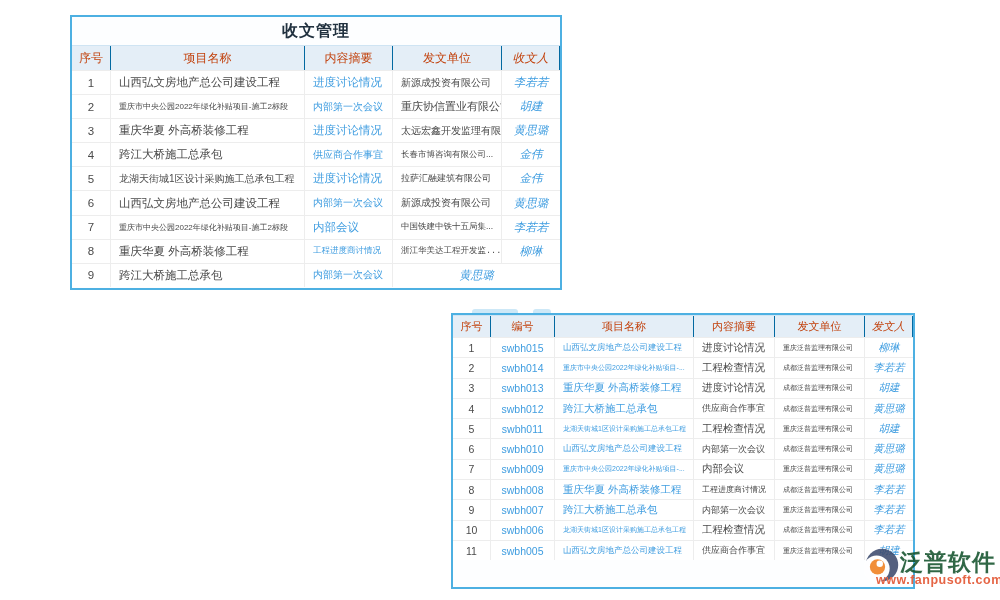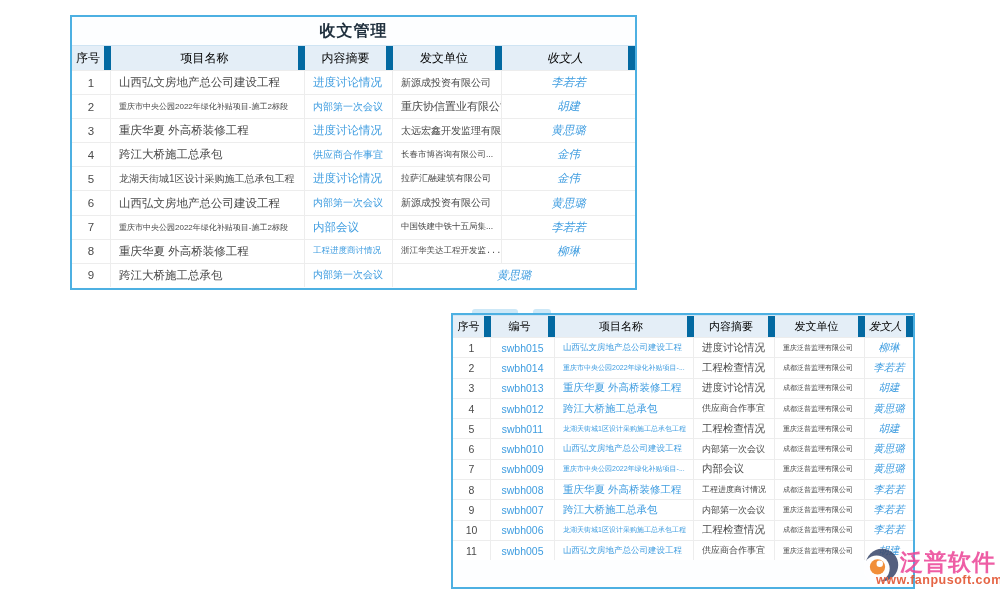--- a/index.html
+++ b/index.html
@@ -5,38 +5,38 @@
   html,body{margin:0;padding:0;}
   body{
     width:1000px;height:600px;position:relative;overflow:hidden;
     background:#ffffff;
     font-family:"Liberation Sans","DejaVu Sans",sans-serif;
   }
   .panel{
     position:absolute;background:#fdfeff;
     border:2px solid #4db0e2;box-sizing:border-box;overflow:hidden;
   }
-  #receive-panel{left:70px;top:15px;width:567px;height:275px;}
+  #receive-panel{left:70px;top:15px;width:492px;height:275px;}
   #send-panel{left:451px;top:313px;width:464px;height:276px;}
   .panel-title{
     display:flex;align-items:center;justify-content:center;
     font-weight:bold;color:#21313f;letter-spacing:1px;
   }
   #receive-panel .panel-title{height:28px;font-size:16px;}
   #send-panel .panel-title{height:25px;font-size:14px;}
   .row{display:flex;box-sizing:border-box;border-top:1px solid #ededed;background:#fff;}
   .header-row{background:#e4eef7;border-top:1px solid #cfe4f3;}
   .cell{
     box-sizing:border-box;display:flex;align-items:center;
     overflow:hidden;white-space:nowrap;
     border-right:1px solid #ededed;
     padding:0 8px;color:#4a4a4a;
   }
   .cell:last-child{border-right:none;flex:1;font-style:italic;}
-  .header-row .cell{justify-content:center;color:#000000;border-right:7px solid #0369a1;padding:8px 2px;}
+  .header-row .cell{justify-content:center;color:#c2410c;border-right:1px solid #0369a1;padding:8px 2px;}
   .cell.center{justify-content:center;padding:0 2px;}
   .cell.link{color:#3f9de0;cursor:pointer;}
   #receive-panel .row{height:24.1px;font-size:11.5px;}
   #receive-panel .header-row{height:25px;font-size:12px;}
   #receive-panel .cell:nth-child(1){width:39px;}
   #receive-panel .cell:nth-child(2){width:194px;}
   #receive-panel .cell:nth-child(3){width:88px;}
   #receive-panel .cell:nth-child(4){width:109px;}
   #send-panel .row{height:20.3px;font-size:10.5px;}
   #send-panel .header-row{height:22px;font-size:11px;}
@@ -51,21 +51,21 @@
   }
   #tab-stub-1{left:472px;width:46px;}
   #tab-stub-2{left:533px;width:18px;}
   #watermark{
     position:absolute;left:862px;top:545px;width:134px;height:46px;
     z-index:20;opacity:0.88;pointer-events:none;
   }
   #wm-logo{position:absolute;left:2px;top:2px;width:36px;height:36px;}
   #wm-brand{
     position:absolute;left:38px;top:2px;
-    font-size:23px;font-weight:bold;color:#ec4899;letter-spacing:1px;text-align:right;
+    font-size:23px;font-weight:bold;color:#14532d;letter-spacing:1px;text-align:right;
   }
   #wm-url{
     position:absolute;left:14px;top:28px;
     font-size:12.5px;font-weight:bold;color:#e2502c;letter-spacing:0.5px;
   }
 </style>
 </head>
 <body>
 
 <div class="panel" id="receive-panel">

